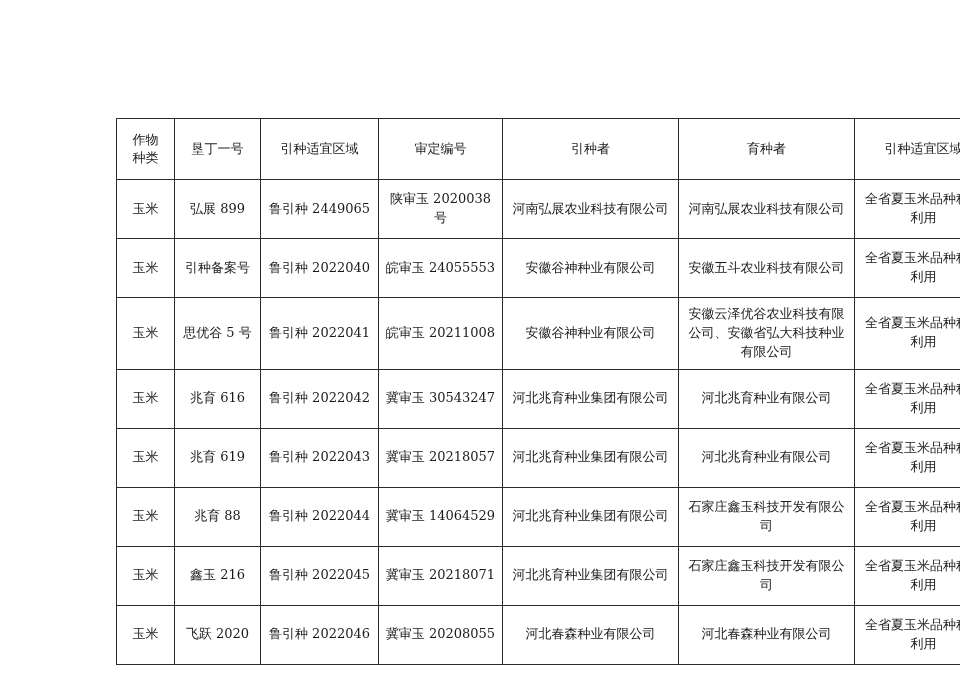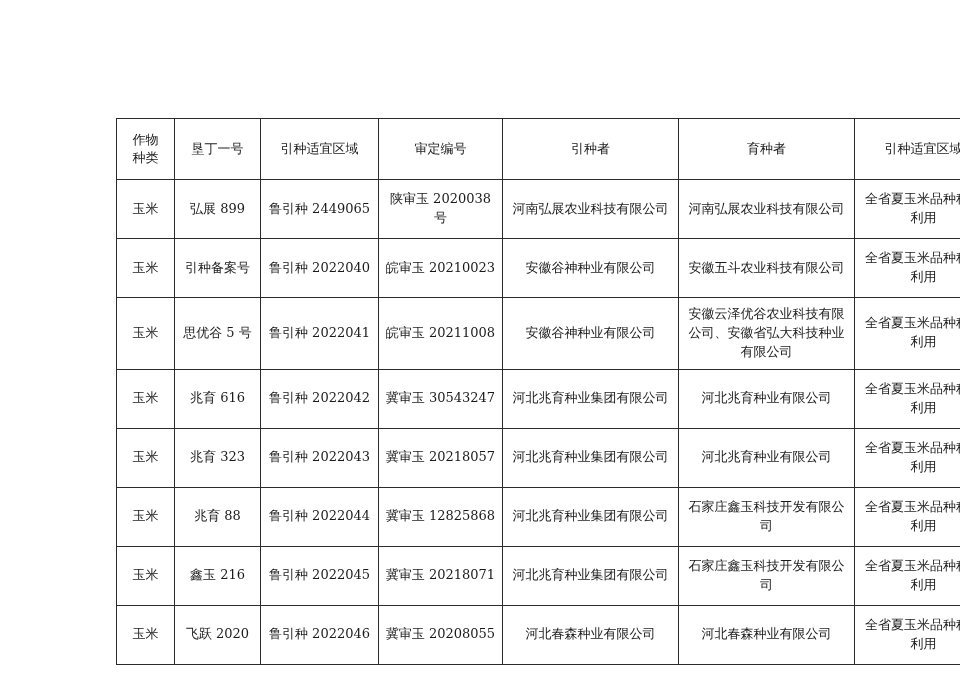--- a/index.html
+++ b/index.html
@@ -102,21 +102,21 @@
           <td>鲁引种 2449065</td>
           <td>陕审玉 2020038 号</td>
           <td>河南弘展农业科技有限公司</td>
           <td>河南弘展农业科技有限公司</td>
           <td>全省夏玉米品种种植利用</td>
         </tr>
         <tr>
           <td>玉米</td>
           <td>引种备案号</td>
           <td>鲁引种 2022040</td>
-          <td>皖审玉 20210023</td>
+          <td>皖审玉 24055553</td>
           <td>安徽谷神种业有限公司</td>
           <td>安徽五斗农业科技有限公司</td>
           <td>全省夏玉米品种种植利用</td>
         </tr>
         <tr>
           <td>玉米</td>
           <td>思优谷 5 号</td>
           <td>鲁引种 2022041</td>
           <td>皖审玉 20211008</td>
           <td>安徽谷神种业有限公司</td>
@@ -127,32 +127,32 @@
           <td>玉米</td>
           <td>兆育 616</td>
           <td>鲁引种 2022042</td>
           <td>冀审玉 30543247</td>
           <td>河北兆育种业集团有限公司</td>
           <td>河北兆育种业有限公司</td>
           <td>全省夏玉米品种种植利用</td>
         </tr>
         <tr>
           <td>玉米</td>
-          <td>兆育 323</td>
+          <td>兆育 619</td>
           <td>鲁引种 2022043</td>
           <td>冀审玉 20218057</td>
           <td>河北兆育种业集团有限公司</td>
           <td>河北兆育种业有限公司</td>
           <td>全省夏玉米品种种植利用</td>
         </tr>
         <tr>
           <td>玉米</td>
           <td>兆育 88</td>
           <td>鲁引种 2022044</td>
-          <td>冀审玉 12825868</td>
+          <td>冀审玉 14064529</td>
           <td>河北兆育种业集团有限公司</td>
           <td>石家庄鑫玉科技开发有限公司</td>
           <td>全省夏玉米品种种植利用</td>
         </tr>
         <tr>
           <td>玉米</td>
           <td>鑫玉 216</td>
           <td>鲁引种 2022045</td>
           <td>冀审玉 20218071</td>
           <td>河北兆育种业集团有限公司</td>

